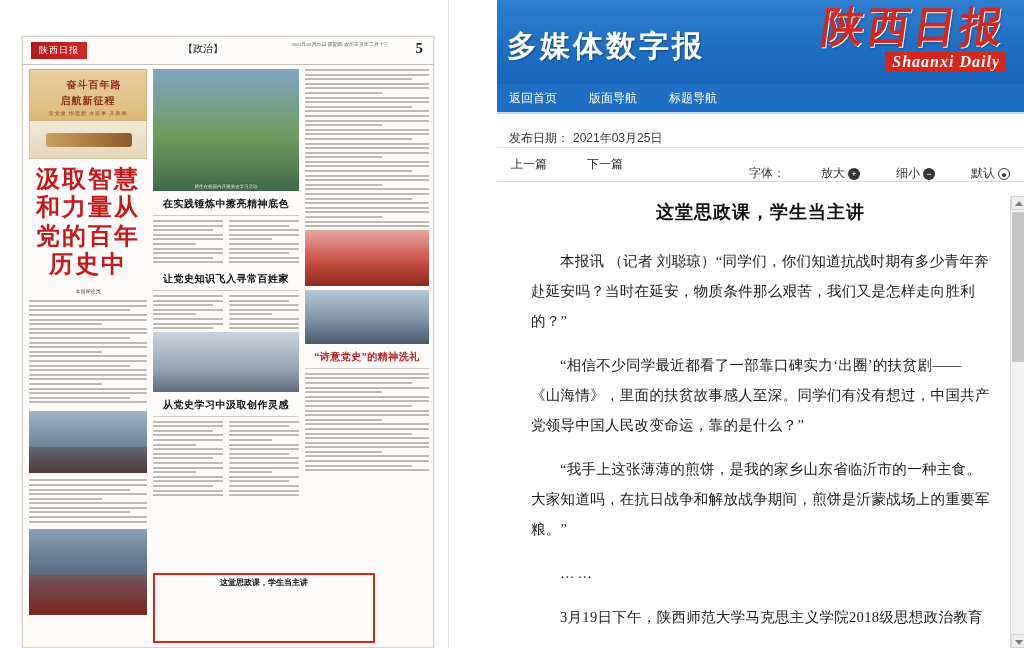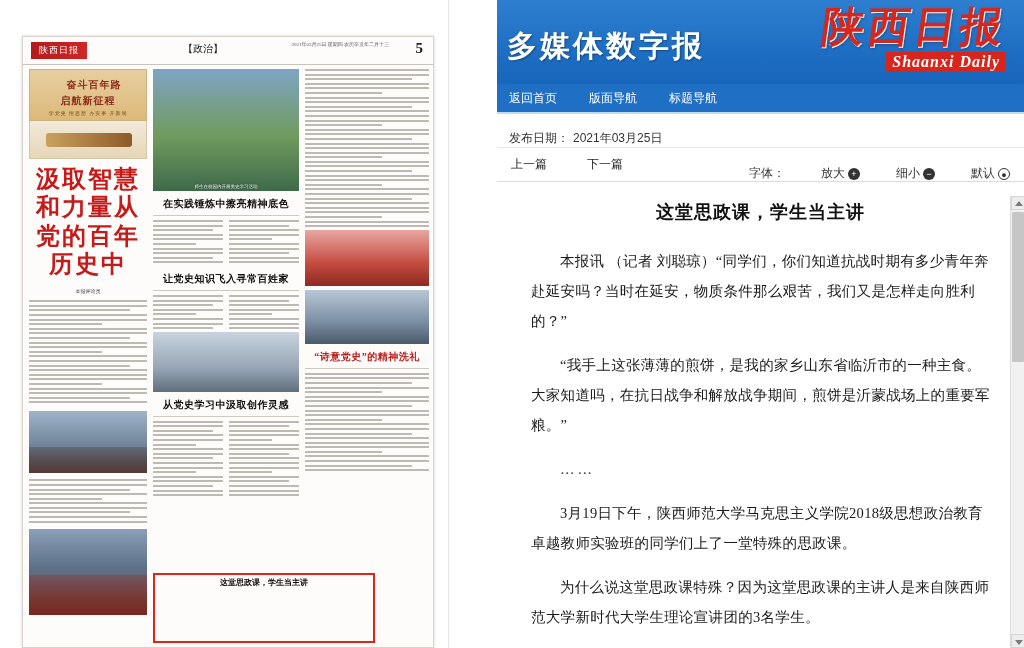--- a/index.html
+++ b/index.html
@@ -629,20 +629,21 @@
         <span class="grp">
           <span>默认</span>
           <span class="circ hollow">●</span>
         </span>
       </div>
     </div>
 
     <div class="article">
       <h1>这堂思政课，学生当主讲</h1>
       <p>本报讯 （记者 刘聪琼）“同学们，你们知道抗战时期有多少青年奔赴延安吗？当时在延安，物质条件那么艰苦，我们又是怎样走向胜利的？”</p>
+      <p>“相信不少同学最近都看了一部靠口碑实力‘出圈’的扶贫剧——《山海情》，里面的扶贫故事感人至深。同学们有没有想过，中国共产党领导中国人民改变命运，靠的是什么？”</p>
       <p>“我手上这张薄薄的煎饼，是我的家乡山东省临沂市的一种主食。大家知道吗，在抗日战争和解放战争期间，煎饼是沂蒙战场上的重要军粮。”</p>
       <p class="dots">……</p>
       <p>3月19日下午，陕西师范大学马克思主义学院2018级思想政治教育卓越教师实验班的同学们上了一堂特殊的思政课。</p>
       <p>为什么说这堂思政课特殊？因为这堂思政课的主讲人是来自陕西师范大学新时代大学生理论宣讲团的3名学生。</p>
 
     </div>
 
     <div class="scrollbar">
       <div class="scroll-up">
         <span class="scroll-arrow"></span>

